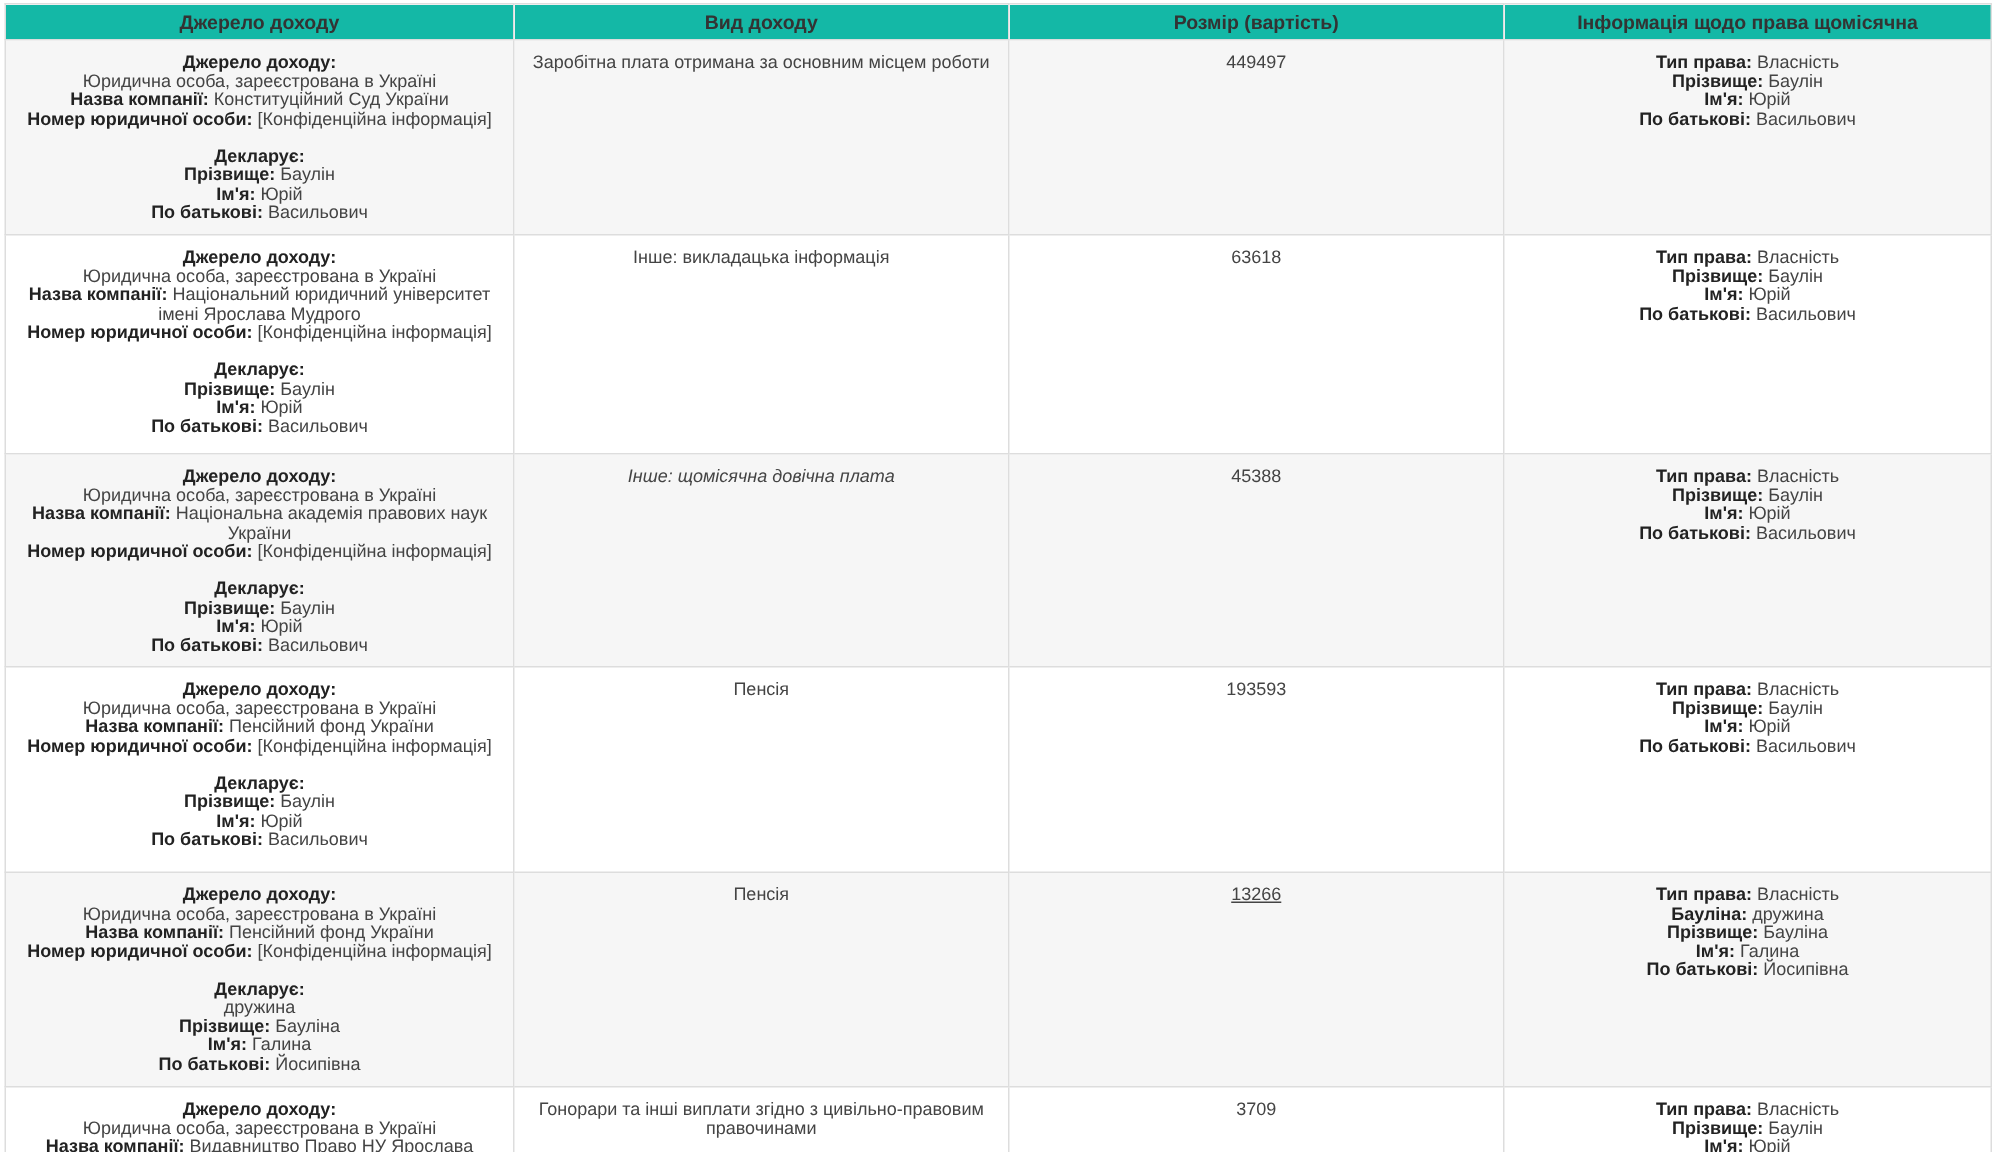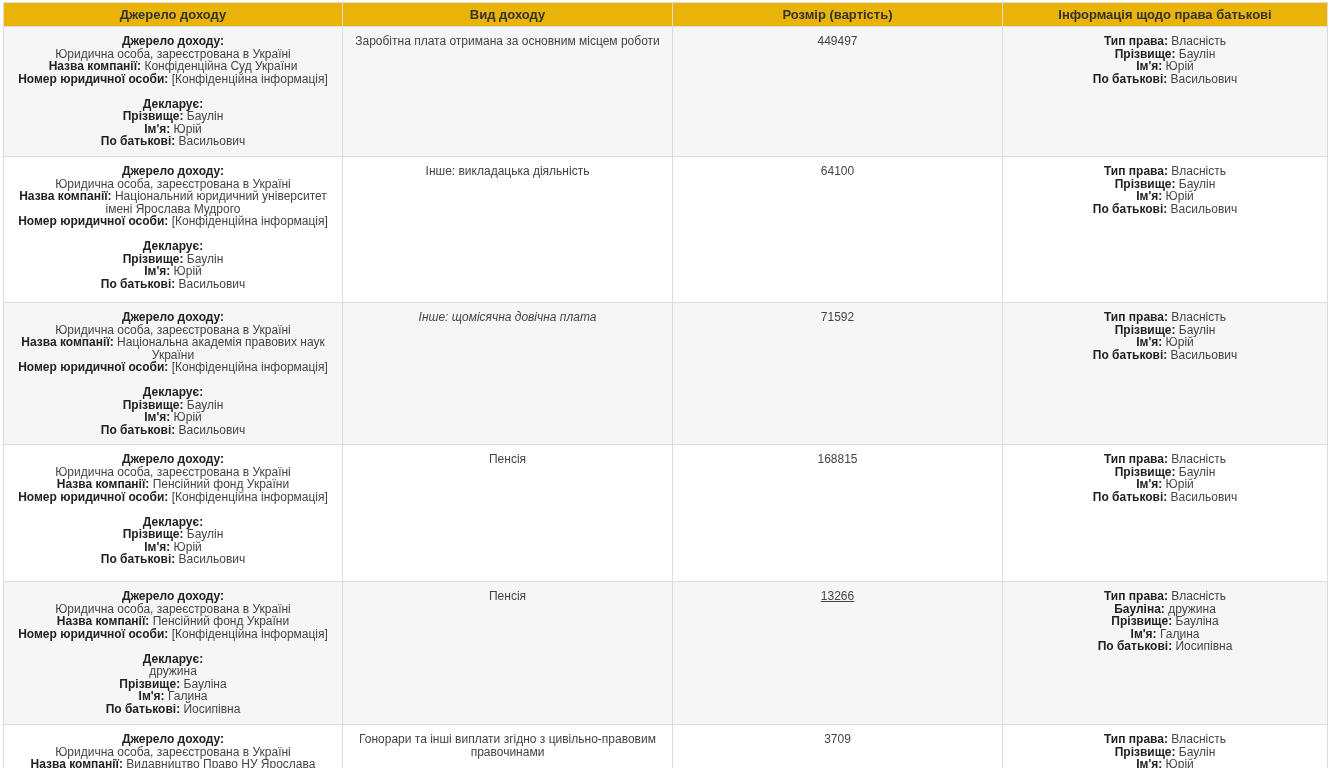--- a/index.html
+++ b/index.html
@@ -21,21 +21,21 @@
     vertical-align: top;
     text-align: center;
     overflow: hidden;
   }
   table.decl th {
     height: 23px;
     padding: 4px 2px;
     font-size: 13px;
     font-weight: bold;
     color: #333;
-    background: #eab308;
+    background: #14b8a6;
   }
   table.decl td {
     padding: 8px 6px;
     font-size: 12px;
     line-height: 12.5px;
     color: #444;
   }
   tr.striped td { background: #f6f6f6; }
   .fl b { font-weight: bold; color: #222; }
   .line { min-height: 12.5px; }
@@ -48,29 +48,29 @@
     <col style="width:339px">
     <col style="width:330px">
     <col style="width:330px">
     <col style="width:325px">
   </colgroup>
   <thead>
     <tr>
       <th>Джерело доходу</th>
       <th>Вид доходу</th>
       <th>Розмір (вартість)</th>
-      <th>Інформація щодо права батькові</th>
+      <th>Інформація щодо права щомісячна</th>
     </tr>
   </thead>
   <tbody>
       <tr class="striped">
         <td class="fl" style="height: 130px;">
           <div class="line"><b>Джерело доходу:</b></div>
           <div class="line"><span>Юридична особа, зареєстрована в Україні</span></div>
-          <div class="line"><b>Назва компанії:</b><span> Конфіденційна Суд України</span></div>
+          <div class="line"><b>Назва компанії:</b><span> Конституційний Суд України</span></div>
           <div class="line"><b>Номер юридичної особи:</b><span> [Конфіденційна інформація]</span></div>
           <div class="line">&nbsp;</div>
           <div class="line"><b>Декларує:</b></div>
           <div class="line"><b>Прізвище:</b><span> Баулін</span></div>
           <div class="line"><b>Ім'я:</b><span> Юрій</span></div>
           <div class="line"><b>По батькові:</b><span> Васильович</span></div>
         </td>
         <td style="height: 130px; margin-left: 42px;">Заробітна плата отримана за основним місцем роботи</td>
         <td style="height: 130px;">449497</td>
         <td class="fl" style="height: 130px;">
@@ -85,64 +85,64 @@
           <div class="line"><b>Джерело доходу:</b></div>
           <div class="line"><span>Юридична особа, зареєстрована в Україні</span></div>
           <div class="line"><b>Назва компанії:</b><span> Національний юридичний університет імені Ярослава Мудрого</span></div>
           <div class="line"><b>Номер юридичної особи:</b><span> [Конфіденційна інформація]</span></div>
           <div class="line">&nbsp;</div>
           <div class="line"><b>Декларує:</b></div>
           <div class="line"><b>Прізвище:</b><span> Баулін</span></div>
           <div class="line"><b>Ім'я:</b><span> Юрій</span></div>
           <div class="line"><b>По батькові:</b><span> Васильович</span></div>
         </td>
-        <td style="height: 146px;">Інше: викладацька діяльність</td>
-        <td style="height: 146px;">64100</td>
+        <td style="height: 146px;">Інше: викладацька інформація</td>
+        <td style="height: 146px;">63618</td>
         <td class="fl" style="height: 146px;">
           <div class="line"><b>Тип права:</b><span> Власність</span></div>
           <div class="line"><b>Прізвище:</b><span> Баулін</span></div>
           <div class="line"><b>Ім'я:</b><span> Юрій</span></div>
           <div class="line"><b>По батькові:</b><span> Васильович</span></div>
         </td>
       </tr>
       <tr class="striped">
         <td class="fl" style="height: 140px;">
           <div class="line"><b>Джерело доходу:</b></div>
           <div class="line"><span>Юридична особа, зареєстрована в Україні</span></div>
           <div class="line"><b>Назва компанії:</b><span> Національна академія правових наук України</span></div>
           <div class="line"><b>Номер юридичної особи:</b><span> [Конфіденційна інформація]</span></div>
           <div class="line">&nbsp;</div>
           <div class="line"><b>Декларує:</b></div>
           <div class="line"><b>Прізвище:</b><span> Баулін</span></div>
           <div class="line"><b>Ім'я:</b><span> Юрій</span></div>
           <div class="line"><b>По батькові:</b><span> Васильович</span></div>
         </td>
         <td style="height: 140px; font-style: italic;">Інше: щомісячна довічна плата</td>
-        <td style="height: 140px;">71592</td>
+        <td style="height: 140px;">45388</td>
         <td class="fl" style="height: 140px;">
           <div class="line"><b>Тип права:</b><span> Власність</span></div>
           <div class="line"><b>Прізвище:</b><span> Баулін</span></div>
           <div class="line"><b>Ім'я:</b><span> Юрій</span></div>
           <div class="line"><b>По батькові:</b><span> Васильович</span></div>
         </td>
       </tr>
       <tr>
         <td class="fl" style="height: 137px;">
           <div class="line"><b>Джерело доходу:</b></div>
           <div class="line"><span>Юридична особа, зареєстрована в Україні</span></div>
           <div class="line"><b>Назва компанії:</b><span> Пенсійний фонд України</span></div>
           <div class="line"><b>Номер юридичної особи:</b><span> [Конфіденційна інформація]</span></div>
           <div class="line">&nbsp;</div>
           <div class="line"><b>Декларує:</b></div>
           <div class="line"><b>Прізвище:</b><span> Баулін</span></div>
           <div class="line"><b>Ім'я:</b><span> Юрій</span></div>
           <div class="line"><b>По батькові:</b><span> Васильович</span></div>
         </td>
         <td style="height: 137px;">Пенсія</td>
-        <td style="height: 137px;">168815</td>
+        <td style="height: 137px;">193593</td>
         <td class="fl" style="height: 137px;">
           <div class="line"><b>Тип права:</b><span> Власність</span></div>
           <div class="line"><b>Прізвище:</b><span> Баулін</span></div>
           <div class="line"><b>Ім'я:</b><span> Юрій</span></div>
           <div class="line"><b>По батькові:</b><span> Васильович</span></div>
         </td>
       </tr>
       <tr class="striped">
         <td class="fl" style="height: 143px;">
           <div class="line"><b>Джерело доходу:</b></div>

